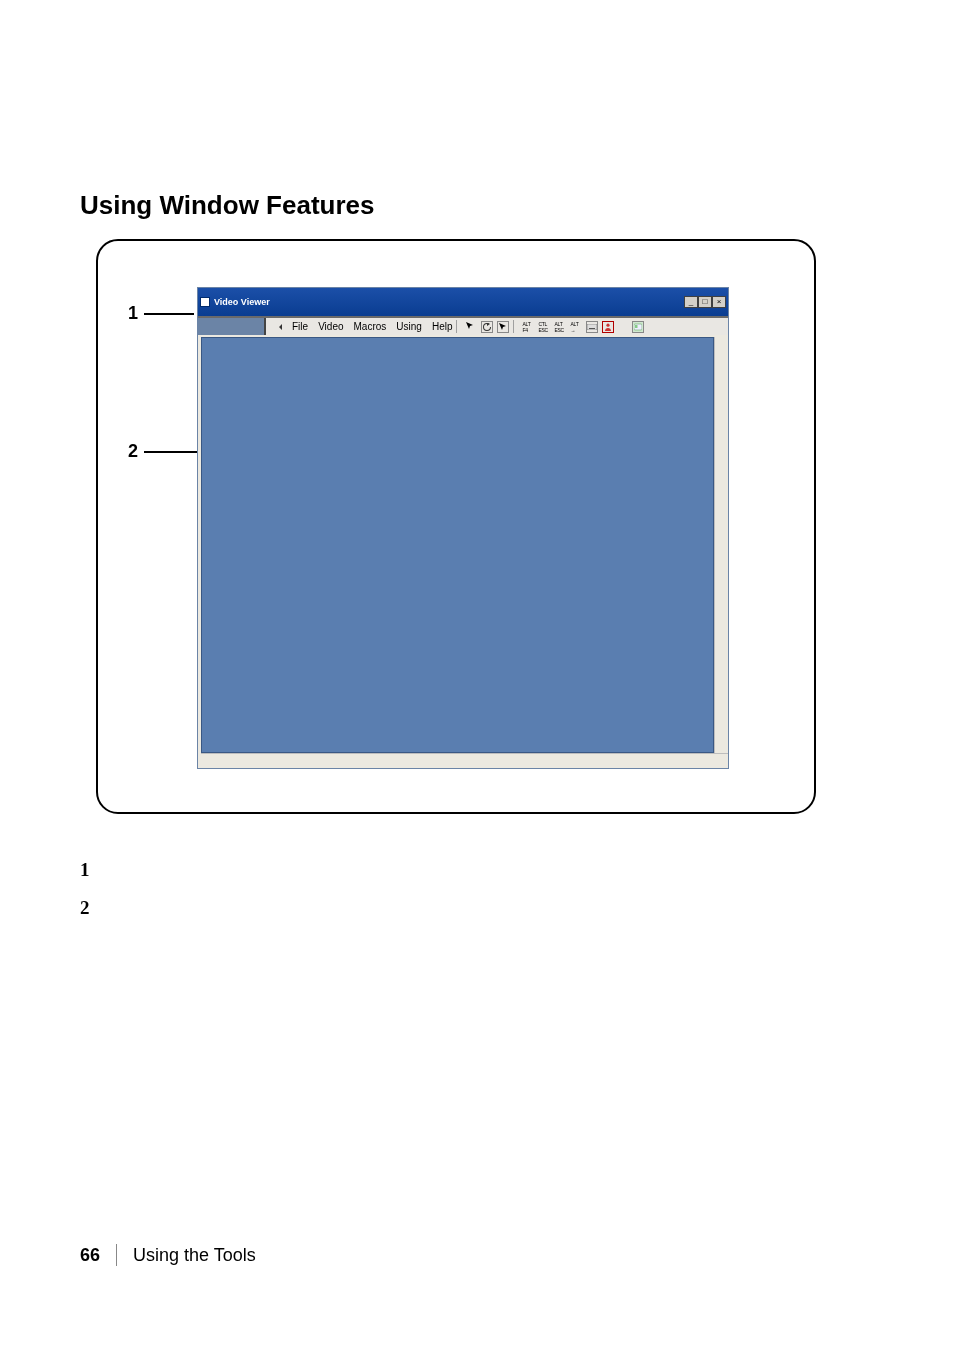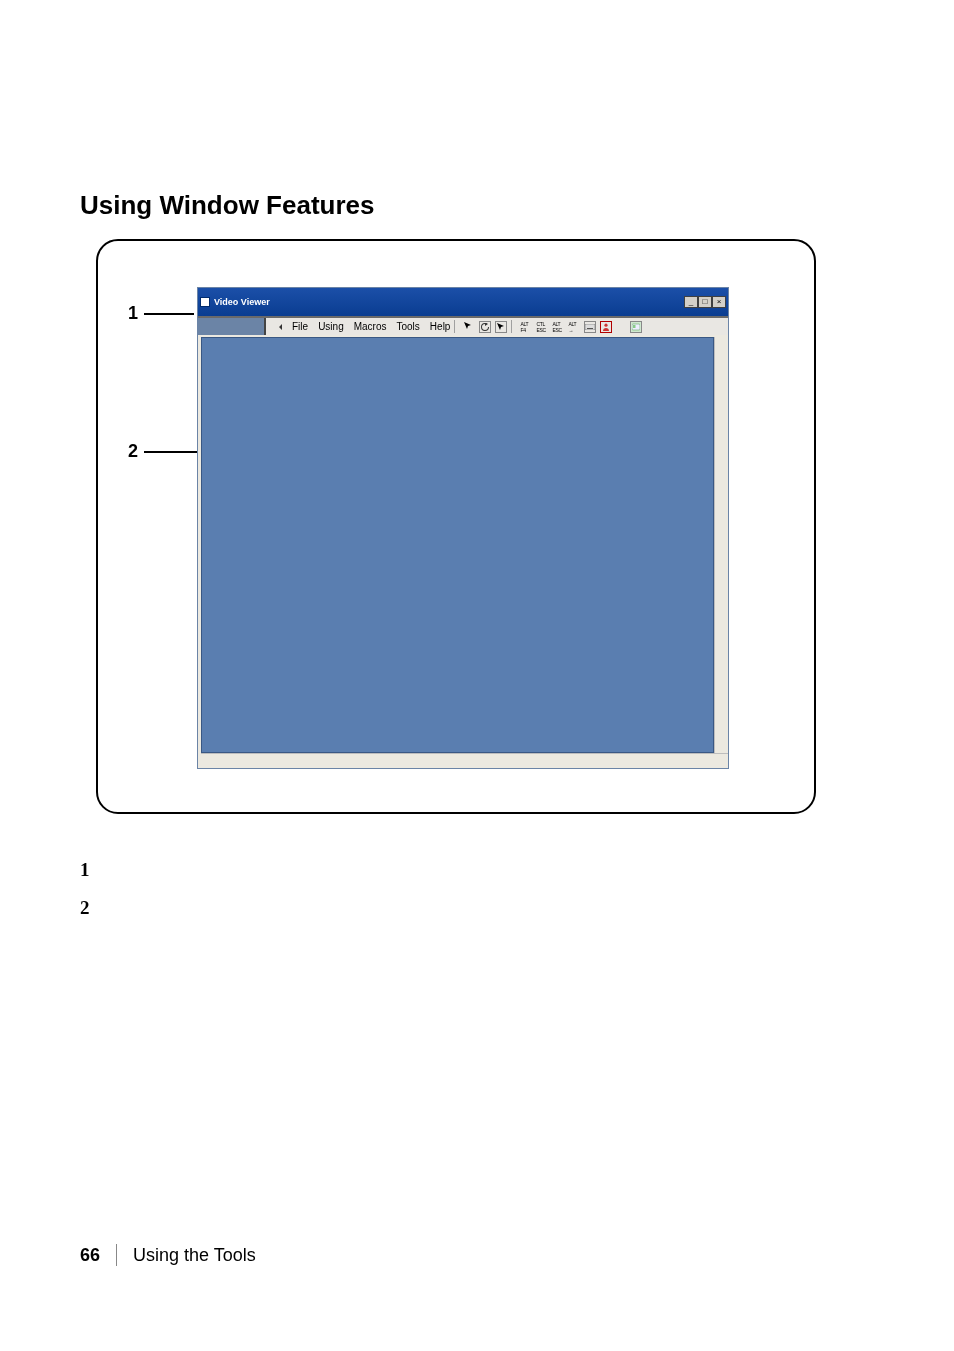--- a/index.html
+++ b/index.html
@@ -233,23 +233,23 @@
 
       <div class="menubar">
         <div class="menubar-spacer"></div>
         <div class="pin-icon">
           <svg width="10" height="8" viewBox="0 0 10 8">
               <path d="M1 4h5l3-3v6l-3-3H1z" fill="#333"></path>
             </svg>
         </div>
         <div class="menu-items">
           <span class="menu-item">File</span>
+          <span class="menu-item">Video</span>
+          <span class="menu-item">Macros</span>
           <span class="menu-item">Using</span>
-          <span class="menu-item">Macros</span>
-          <span class="menu-item">Tools</span>
           <span class="menu-item">Help</span>
         </div>
         <div class="menu-sep"></div>
         <div class="toolbar-icons">
           <div class="tbicon noframe">
             <svg width="10" height="10" viewBox="0 0 10 10">
                 <path d="M0 0l3 7 1-3 3-1z" fill="#000"></path>
               </svg>
           </div>
           <div class="tbicon">

